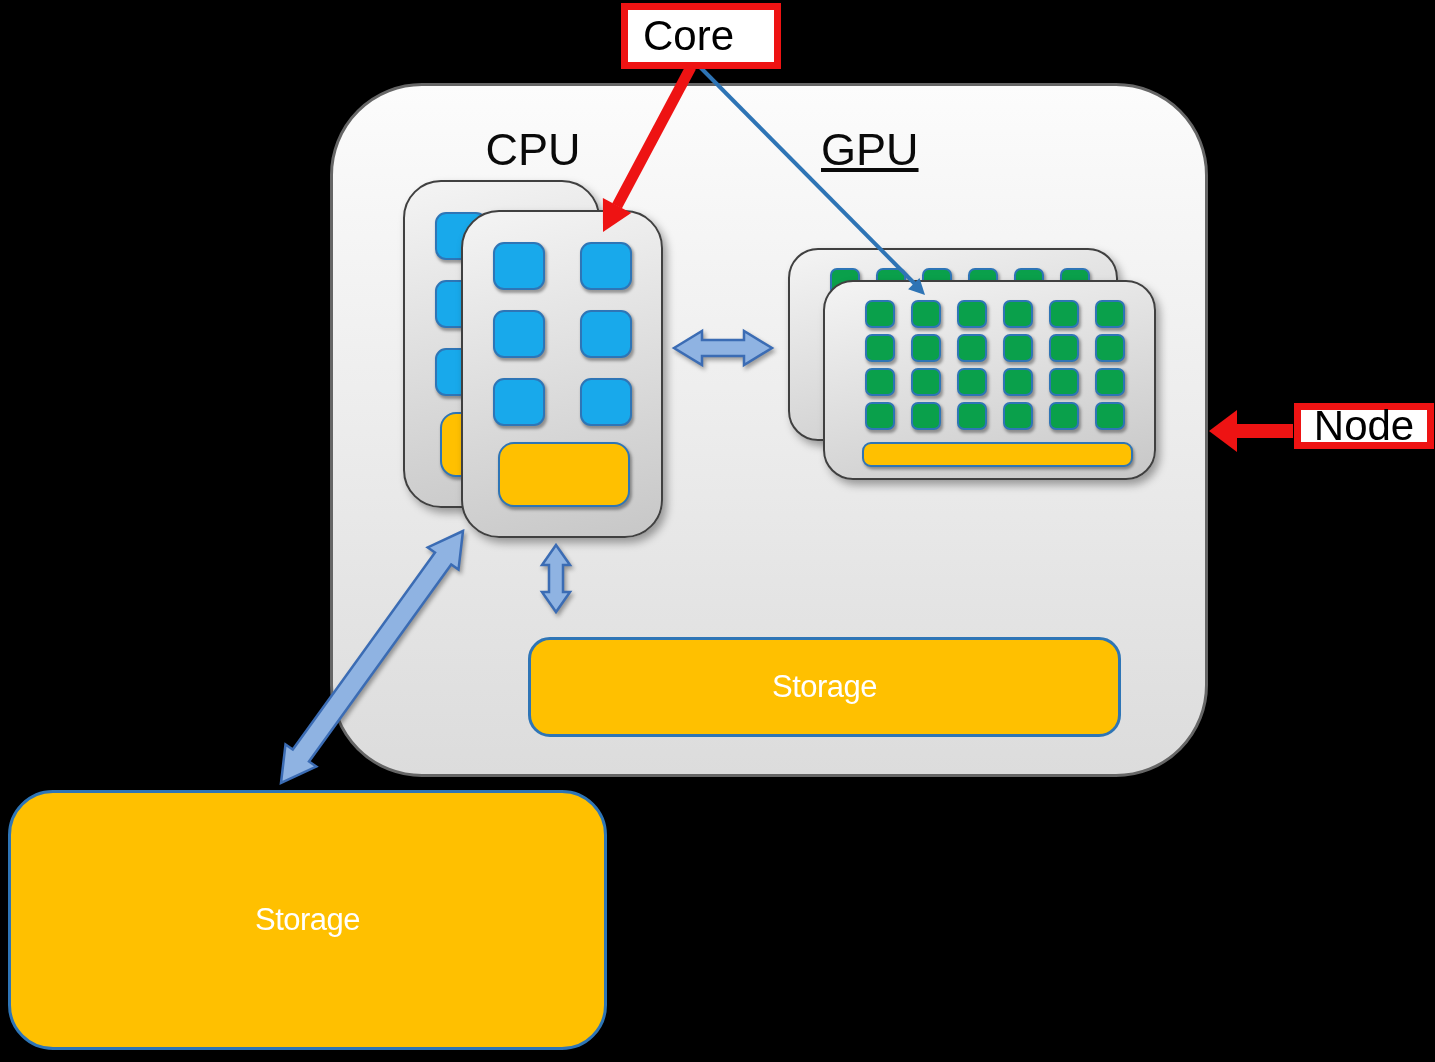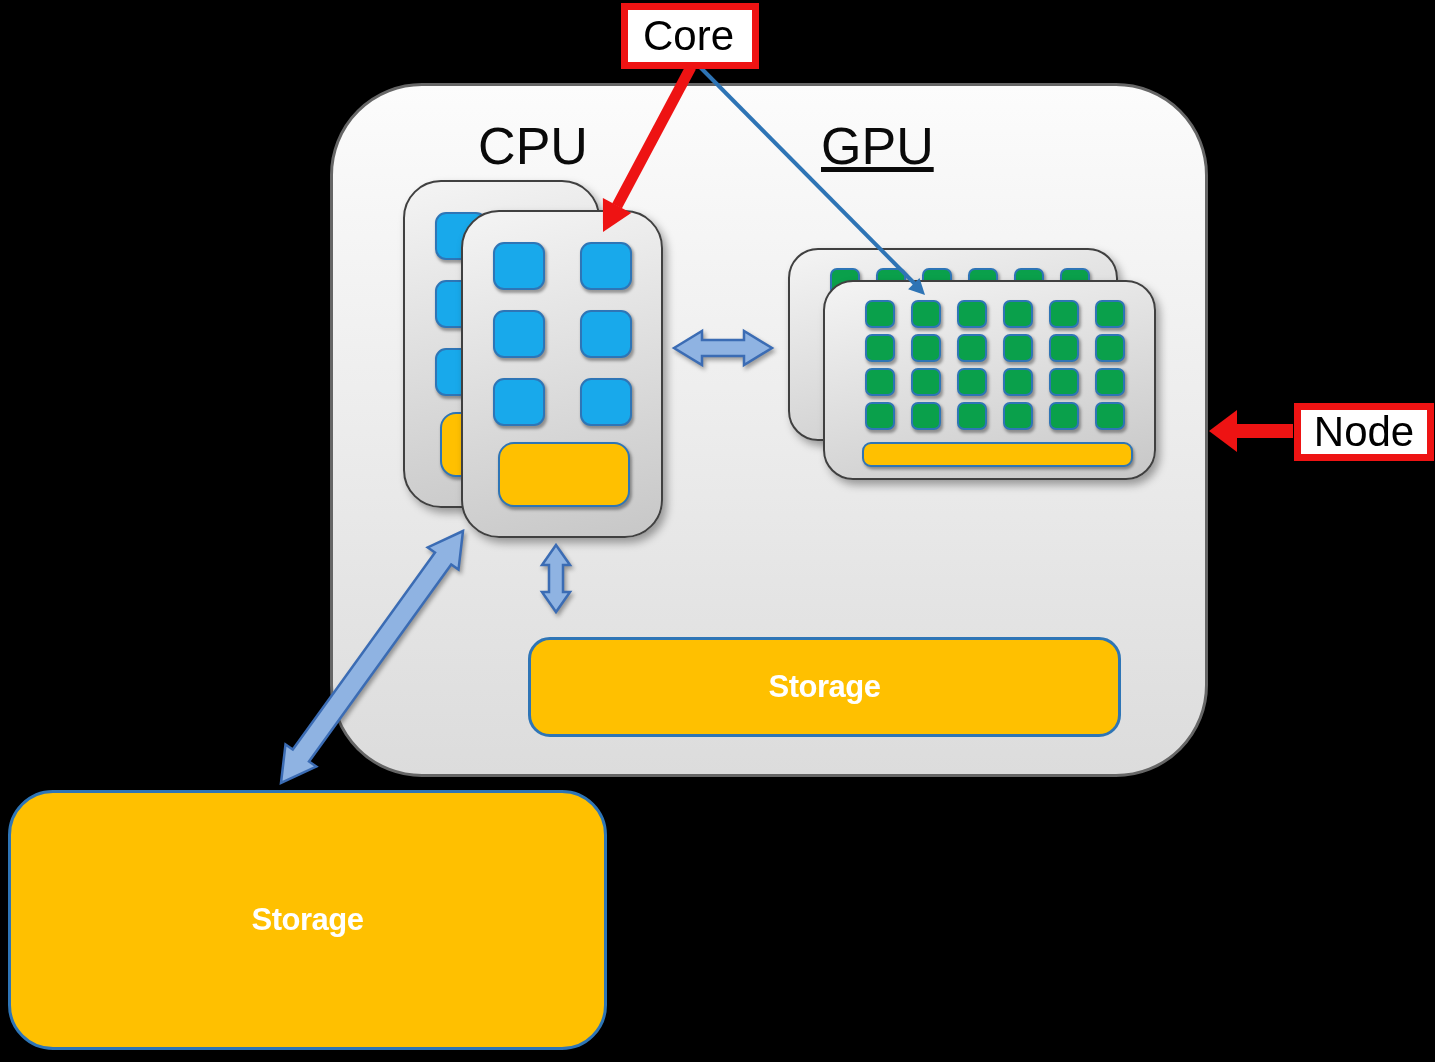--- a/index.html
+++ b/index.html
@@ -16,21 +16,21 @@
   body{font-family:"Liberation Sans", sans-serif;}
   .stage{position:relative;width:1435px;height:1062px;background:var(--background);overflow:hidden;}
 
   
   .node{position:absolute;left:330px;top:83px;width:878px;height:694px;border-radius:92px;
     border:3px solid var(--node-border);box-sizing:border-box;
     background:linear-gradient(180deg,var(--node-fill-top) 0%,var(--node-fill-bottom) 100%);
     box-shadow:4px 6px 10px rgba(0,0,0,.55);}
 
   
-  .section-label{position:absolute;font-size:52px;line-height:1;color:var(--label-text);}
+  .section-label{position:absolute;font-size:45px;line-height:1;color:var(--label-text);margin-top:7px;}
   .cpu-label{left:70px;top:34px;width:260px;text-align:center;}
   .gpu-label{left:488px;top:34px;text-decoration:underline;}
 
   
   .card{position:absolute;border:2.5px solid var(--card-border);box-sizing:border-box;
     background:linear-gradient(165deg,var(--card-fill-top) 0%,var(--card-fill-bottom) 100%);
     box-shadow:4px 5px 8px rgba(0,0,0,.35);}
   .cpu-card{width:202px;height:328px;border-radius:38px;}
   .cpu-card.back{left:70px;top:94px;width:197px;}
   .cpu-card.front{left:128px;top:124px;}
@@ -46,39 +46,39 @@
   .gpu-core{width:30px;height:28px;border-radius:7px;background:var(--gpu-core-fill);}
 
   .mem-bar{position:absolute;background:var(--memory-yellow);border:2.5px solid var(--core-border);
     box-sizing:border-box;box-shadow:1.5px 2.5px 3px rgba(0,0,0,.35);}
   .cpu-mem{left:35px;width:132px;top:230px;height:65px;border-radius:16px;}
   .gpu-mem{left:37px;width:271px;top:160px;height:25px;border-radius:9px;}
 
   
   .storage{position:absolute;background:var(--memory-yellow);border:3px solid var(--storage-border);
     box-sizing:border-box;display:flex;align-items:center;justify-content:center;
-    color:var(--storage-text);font-weight:bold;font-size:31px;letter-spacing:-.5px;}
+    color:var(--storage-text);font-weight:normal;font-size:31px;letter-spacing:-.5px;}
   .storage-internal{left:195px;top:551px;width:593px;height:100px;border-radius:22px;}
   .storage-external{left:8px;top:790px;width:599px;height:260px;border-radius:45px;
     box-shadow:3px 4px 8px rgba(0,0,0,.5);}
 
   
   .overlay{position:absolute;left:0;top:0;width:1435px;height:1062px;z-index:5;pointer-events:none;}
   .block-arrow{fill:var(--block-arrow-fill);stroke:var(--block-arrow-stroke);stroke-width:2.5;
     filter:drop-shadow(2px 3px 2px rgba(0,0,0,.35));}
   .red-shape{fill:var(--callout-red);}
   .red-line{stroke:var(--callout-red);stroke-width:11;fill:none;}
   .thin-blue-line{stroke:var(--thin-arrow-blue);stroke-width:4;fill:none;}
   .thin-blue-head{fill:var(--thin-arrow-blue);}
 
   
   .callout{position:absolute;z-index:10;background:var(--callout-bg);border:7px solid var(--callout-red);
     box-sizing:border-box;display:flex;align-items:center;color:var(--callout-text);font-size:42px;line-height:1;}
-  .core-callout{left:621px;top:3px;width:138px;height:66px;padding-left:15px;justify-content:flex-start;}
-  .node-callout{left:1294px;top:403px;width:140px;height:58px;justify-content:center;}
+  .core-callout{left:621px;top:3px;width:160px;height:66px;padding-left:15px;justify-content:flex-start;}
+  .node-callout{left:1294px;top:403px;width:140px;height:46px;justify-content:center;}
 </style>
 </head>
 <body>
 
 <div class="stage">
 
   <div class="node">
     <div class="section-label cpu-label">CPU</div>
     <div class="section-label gpu-label">GPU</div>
 

